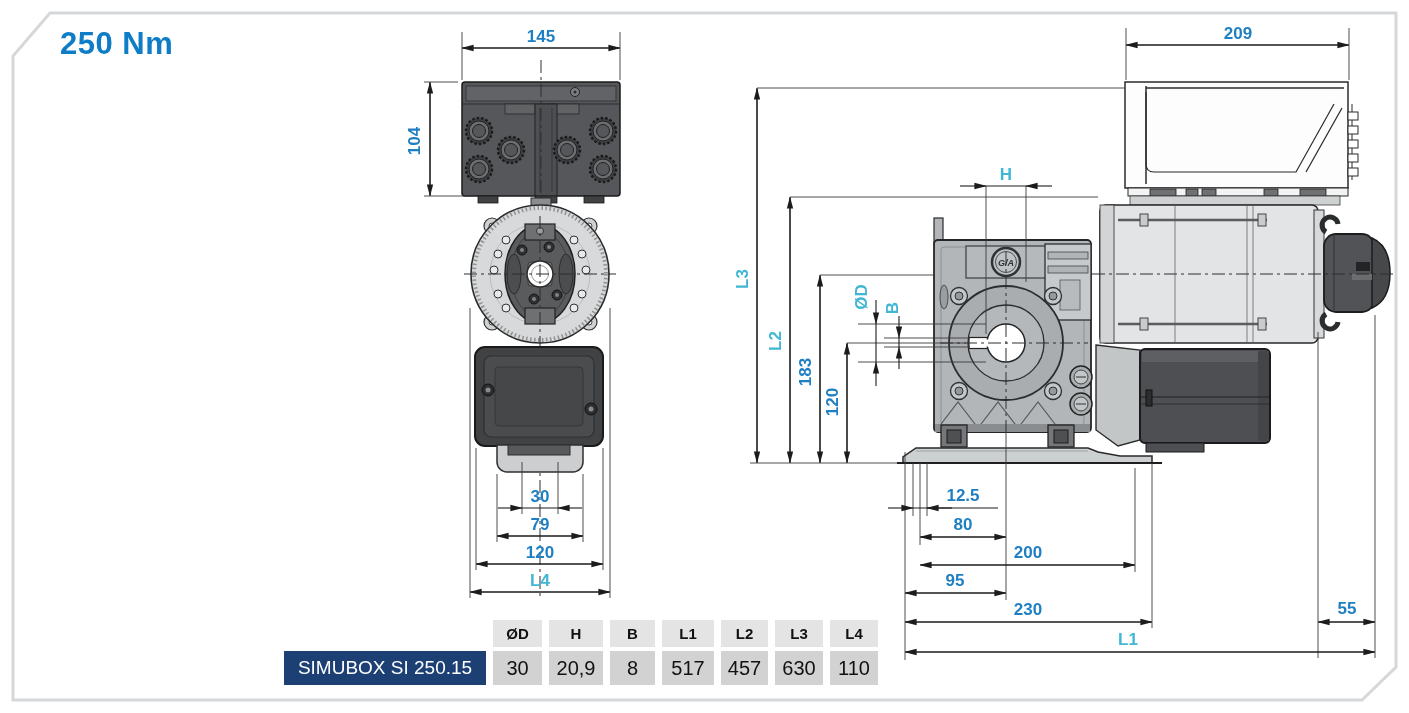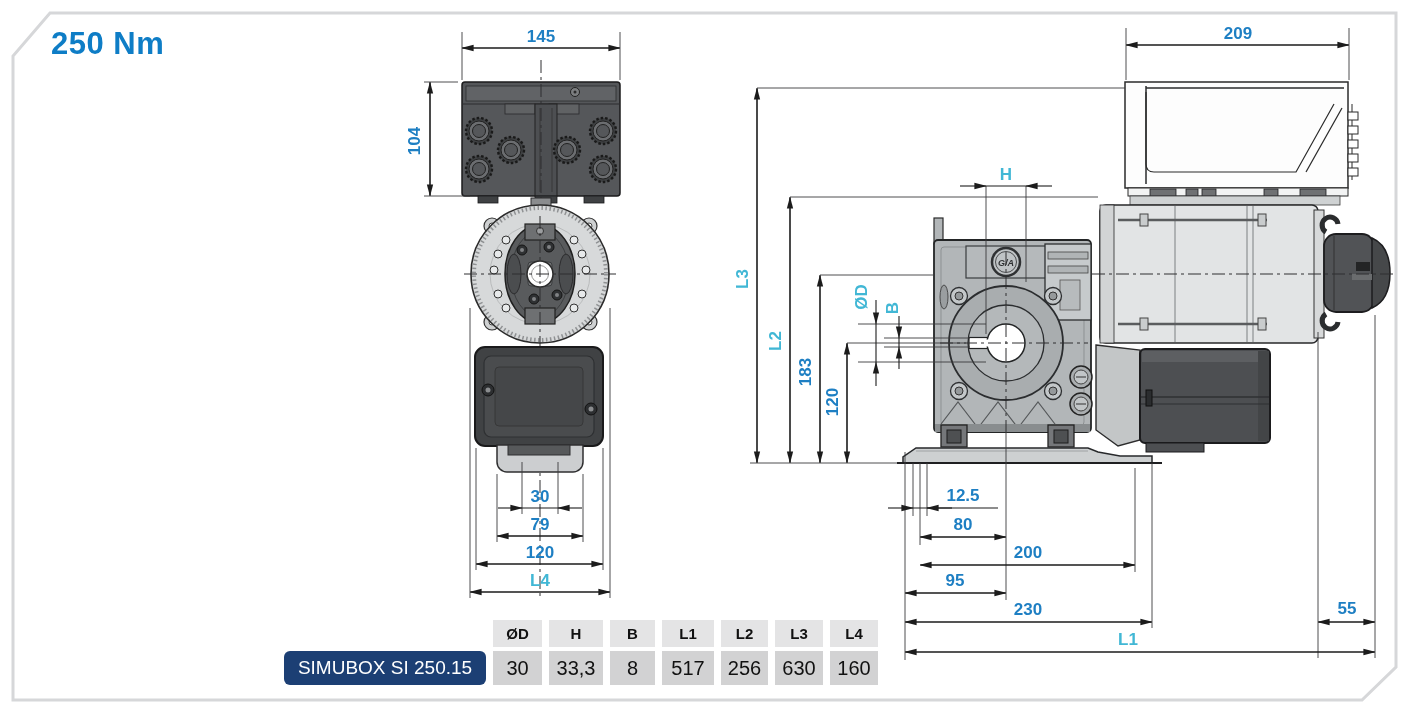--- a/index.html
+++ b/index.html
@@ -1,39 +1,39 @@
 <!DOCTYPE html>
 <html style="--c-title: #0e7dc6; --c-dim-number: #1e7fc3; --c-dim-letter: #41b7d5; --c-frame: #d6d7d9; --c-table-label-bg: #1c3f74; --c-table-label-text: #ffffff; --c-table-header-bg: #e4e4e5; --c-table-cell-bg: #d2d2d3;"><head>
 <meta charset="utf-8">
 <style>
   html,body{margin:0;padding:0;background:#fff;}
   .page{position:relative;width:1409px;height:713px;background:#ffffff;overflow:hidden;
         font-family:"Liberation Sans",sans-serif;}
-  .title{position:absolute;left:51px;top:26px;font-size:31px;font-weight:bold;
+  .title{position:absolute;left:60px;top:26px;font-size:31px;font-weight:bold;
          color:var(--c-title);letter-spacing:0.5px;}
   svg.drawing{position:absolute;left:0;top:0;}
   
   .frame{fill:none;stroke:var(--c-frame);stroke-width:3;}
   .dim{stroke:#1c1c1c;stroke-width:1.1;fill:none;}
   .ext{stroke:#3a3b3d;stroke-width:0.9;fill:none;}
   .cl{stroke:#2e2f31;stroke-width:1;fill:none;stroke-dasharray:13 4 3 4;}
   .ol{stroke:#2a2b2d;stroke-width:1.5;fill:none;}
   text.dn{fill:var(--c-dim-number);font:bold 17px "Liberation Sans",sans-serif;text-anchor:middle;}
   text.dl{fill:var(--c-dim-letter);font:bold 17px "Liberation Sans",sans-serif;text-anchor:middle;}
   text.logo{fill:#2f3133;font:italic bold 9px "Liberation Sans",sans-serif;text-anchor:middle;}
   
   .spec-table{position:absolute;left:284px;top:620px;}
   .trow{display:flex;gap:7px;}
   .header-row{margin-left:209px;margin-bottom:4px;}
   .hcell{height:27px;display:flex;align-items:center;justify-content:center;
          background:var(--c-table-header-bg);font-size:15px;font-weight:bold;color:#111;}
   .dcell{height:34px;display:flex;align-items:center;justify-content:center;
          background:var(--c-table-cell-bg);font-size:20px;color:#111;}
   .lcell{width:202px;height:34px;display:flex;align-items:center;justify-content:center;
-         background:var(--c-table-label-bg);color:var(--c-table-label-text);font-size:19px;border-radius:6px;}
+         background:var(--c-table-label-bg);color:var(--c-table-label-text);font-size:19px;}
   .w0{width:49px}.w1{width:54px}.w2{width:45px}.w3{width:52px}.w4{width:47px}.w5{width:48px}.w6{width:48px}
 </style>
 </head>
 <body>
 
 <div class="page">
 
   <div class="title">250 Nm</div>
 
   <svg class="drawing" width="1409" height="713" viewBox="0 0 1409 713">
@@ -418,22 +418,22 @@
       <div class="hcell w1">H</div>
       <div class="hcell w2">B</div>
       <div class="hcell w3">L1</div>
       <div class="hcell w4">L2</div>
       <div class="hcell w5">L3</div>
       <div class="hcell w6">L4</div>
     </div>
     <div class="trow">
       <div class="lcell">SIMUBOX SI 250.15</div>
       <div class="dcell w0">30</div>
-      <div class="dcell w1">33,3</div>
+      <div class="dcell w1">20,9</div>
       <div class="dcell w2">8</div>
       <div class="dcell w3">517</div>
-      <div class="dcell w4">256</div>
+      <div class="dcell w4">457</div>
       <div class="dcell w5">630</div>
-      <div class="dcell w6">160</div>
+      <div class="dcell w6">110</div>
     </div>
   </div>
 
 </div>
 
 </body></html>

